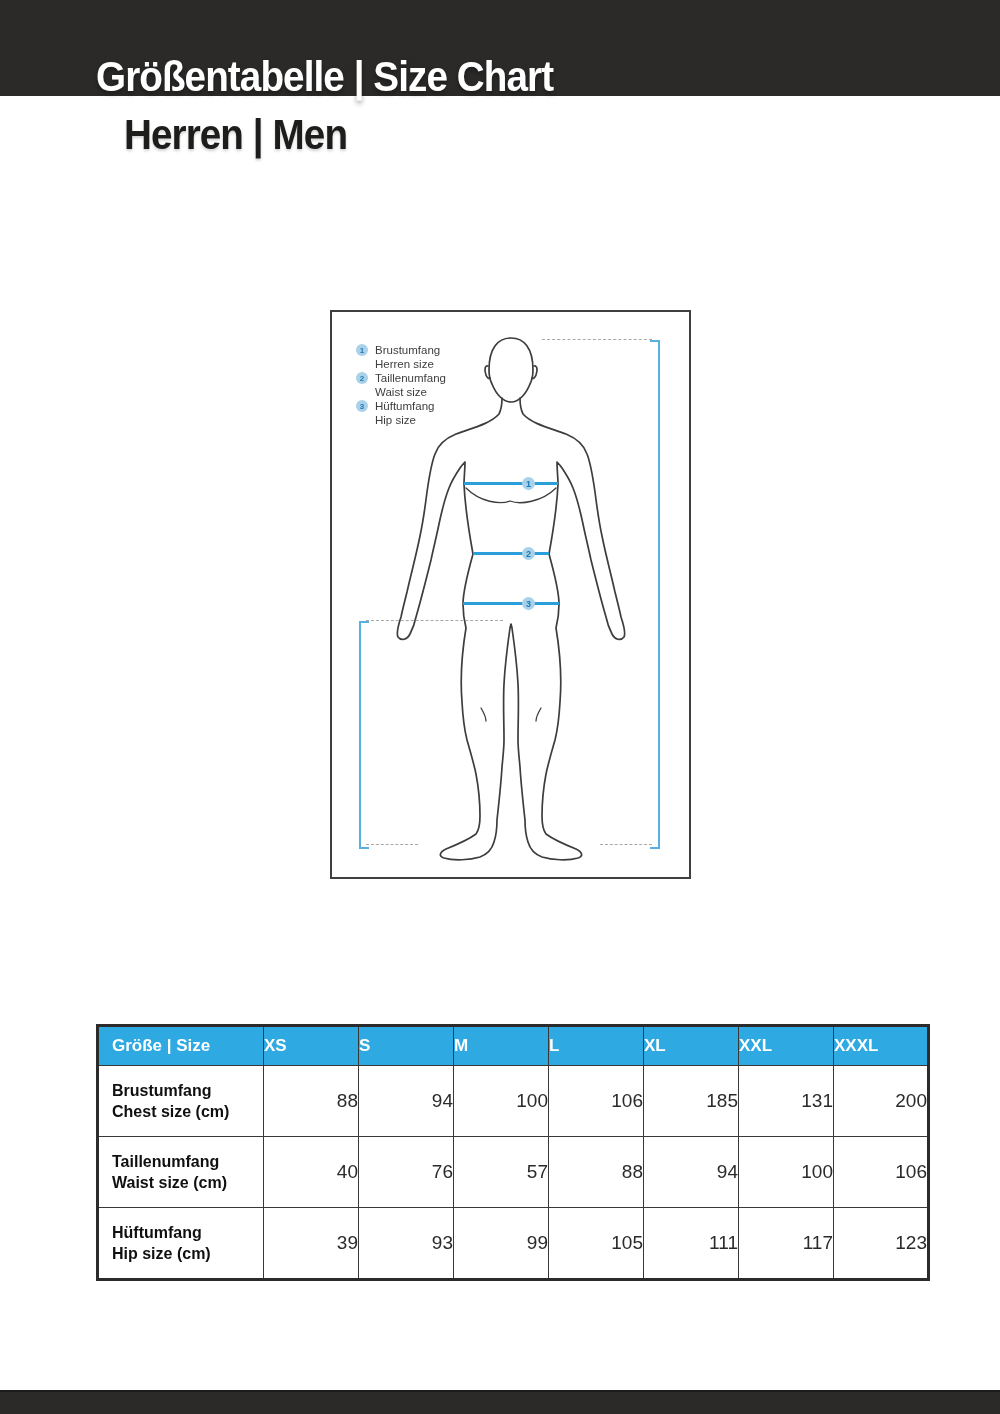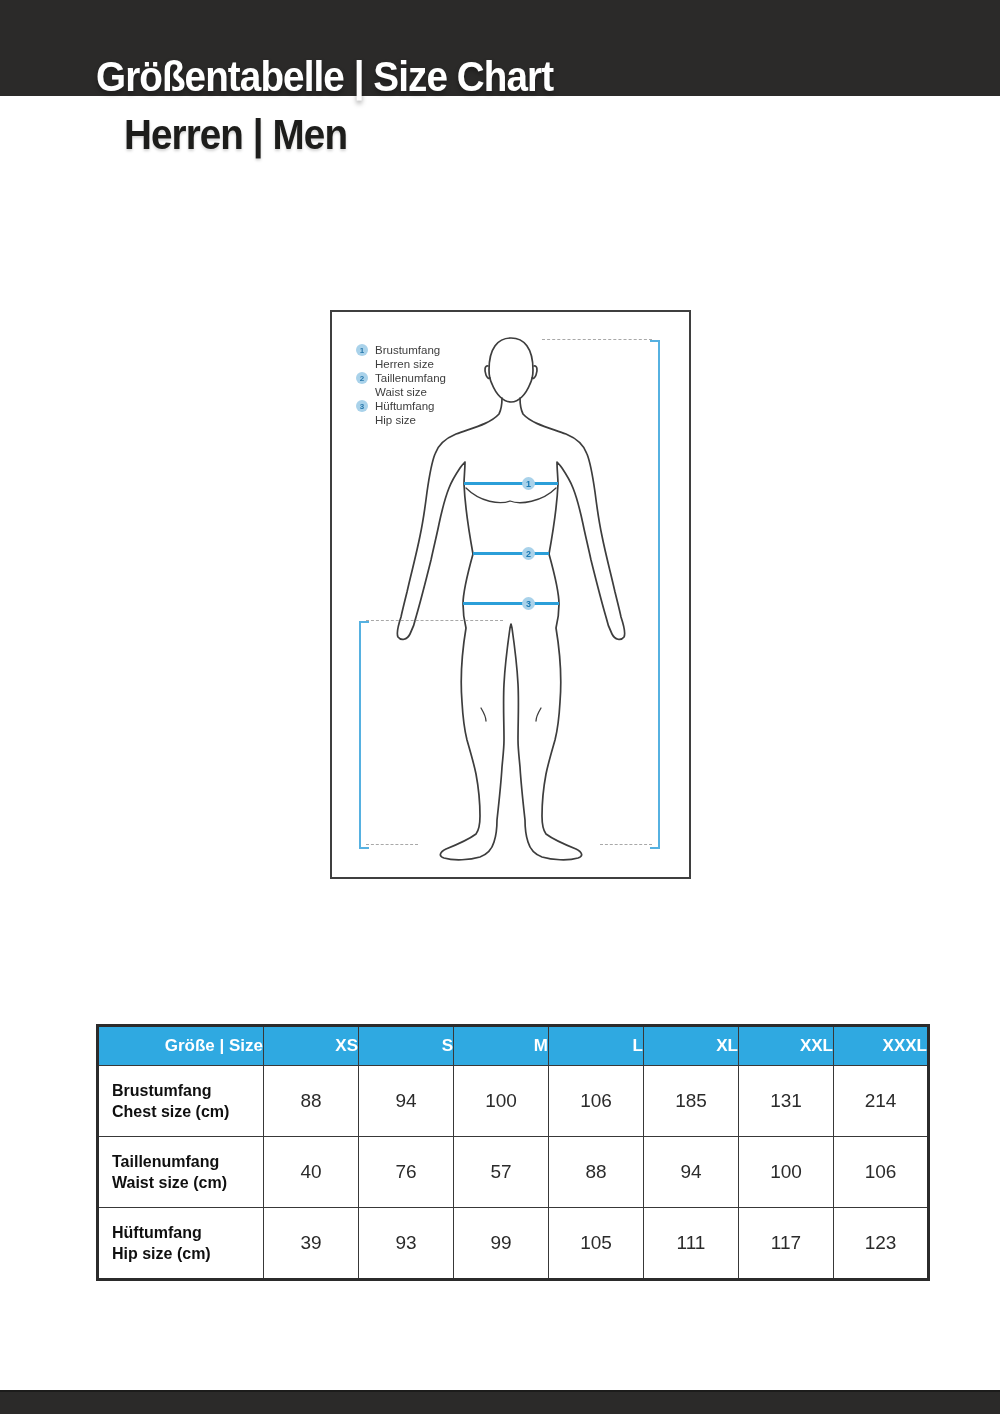--- a/index.html
+++ b/index.html
@@ -47,29 +47,29 @@
   .dash{position:absolute;height:0;border-top:1px dashed #a8a8a8;}
   
   .size-table{
     position:absolute;left:96px;top:1024px;width:832px;
     border-collapse:collapse;table-layout:fixed;
     border:3px solid #2b2b2b;
   }
   .size-table th,.size-table td{border:1.5px solid #383838;padding:0;}
   .size-table thead th{
     height:38px;background:#2fa9e1;color:#ffffff;font-size:17px;font-weight:bold;
-    text-align:right;vertical-align:middle;
-  }
-  .size-table thead th.label-col{text-align:right;padding-left:13px;}
+    text-align:left;vertical-align:middle;
+  }
+  .size-table thead th.label-col{text-align:left;padding-left:13px;}
   .size-table tbody th{
     height:70px;text-align:left;vertical-align:middle;padding-left:13px;
     font-size:16px;line-height:21px;font-weight:bold;color:#101010;
   }
   .size-table tbody td{
-    text-align:center;vertical-align:middle;font-size:19px;color:#2b2b2b;font-weight:normal;
+    text-align:right;vertical-align:middle;font-size:19px;color:#2b2b2b;font-weight:normal;
   }
 </style>
 </head>
 <body>
 
 <div class="page">
 
   <div class="topbar"></div>
   <div class="bottombar"></div>
   <div class="doc-title">Größentabelle | Size Chart</div>
@@ -235,21 +235,21 @@
         <th>
           <div>Brustumfang</div>
           <div>Chest size (cm)</div>
         </th>
         <td>88</td>
         <td>94</td>
         <td>100</td>
         <td>106</td>
         <td>185</td>
         <td>131</td>
-        <td>214</td>
+        <td>200</td>
       </tr>
       <tr>
         <th>
           <div>Taillenumfang</div>
           <div>Waist size (cm)</div>
         </th>
         <td>40</td>
         <td>76</td>
         <td>57</td>
         <td>88</td>

